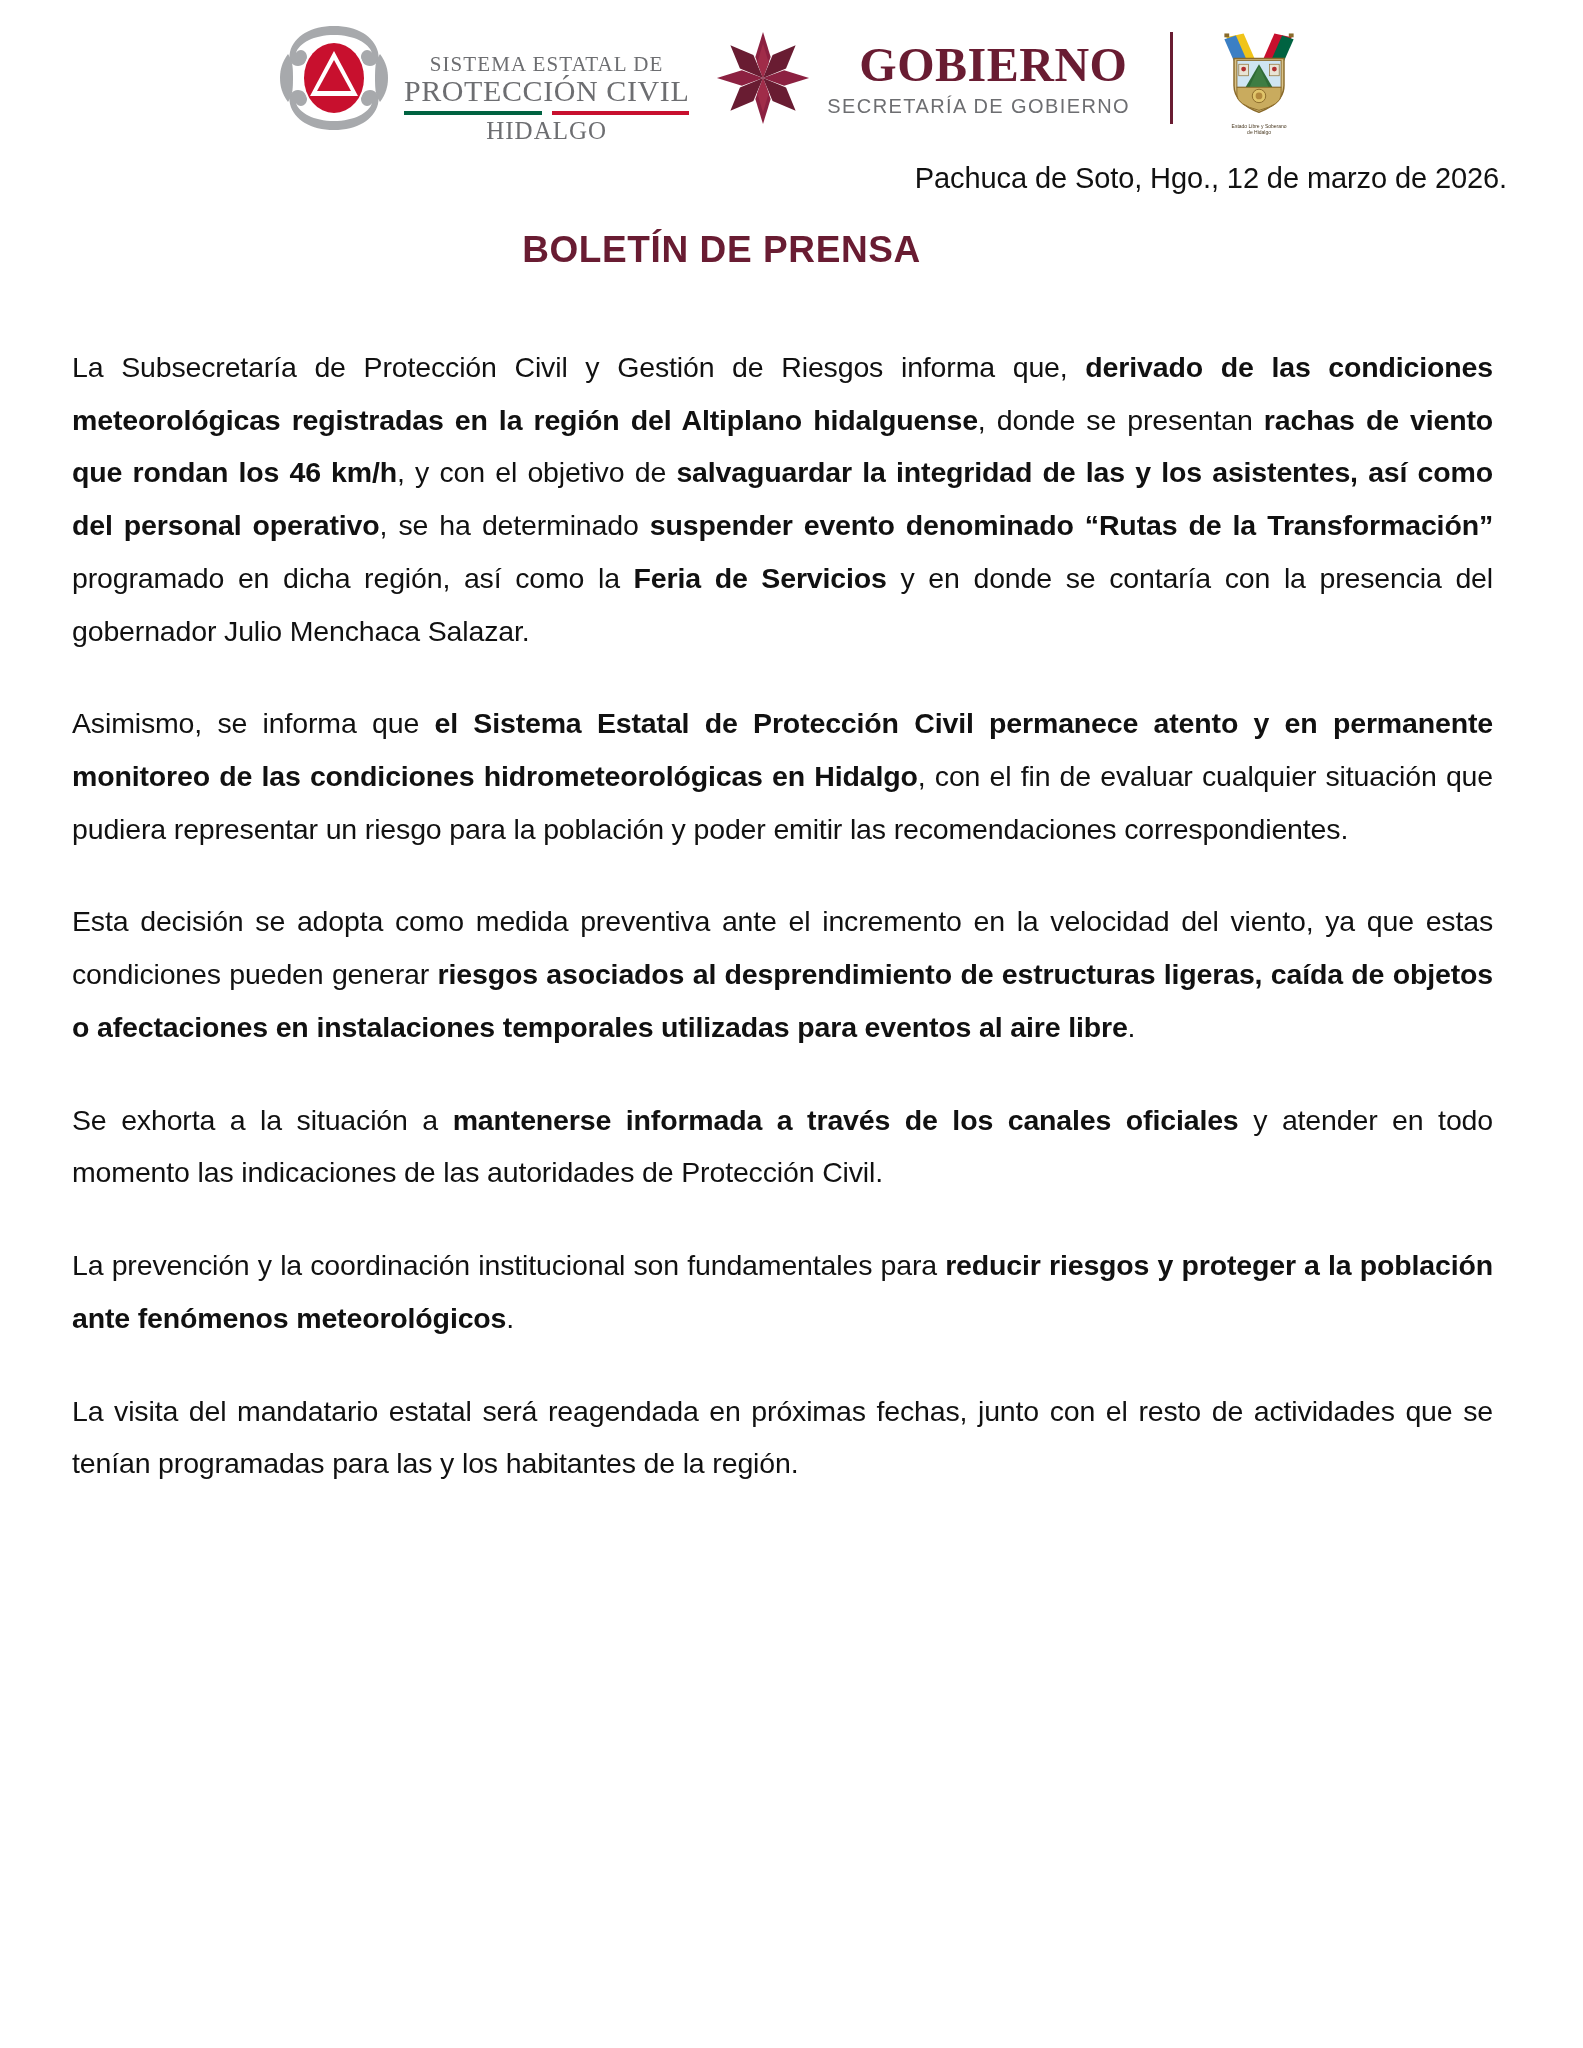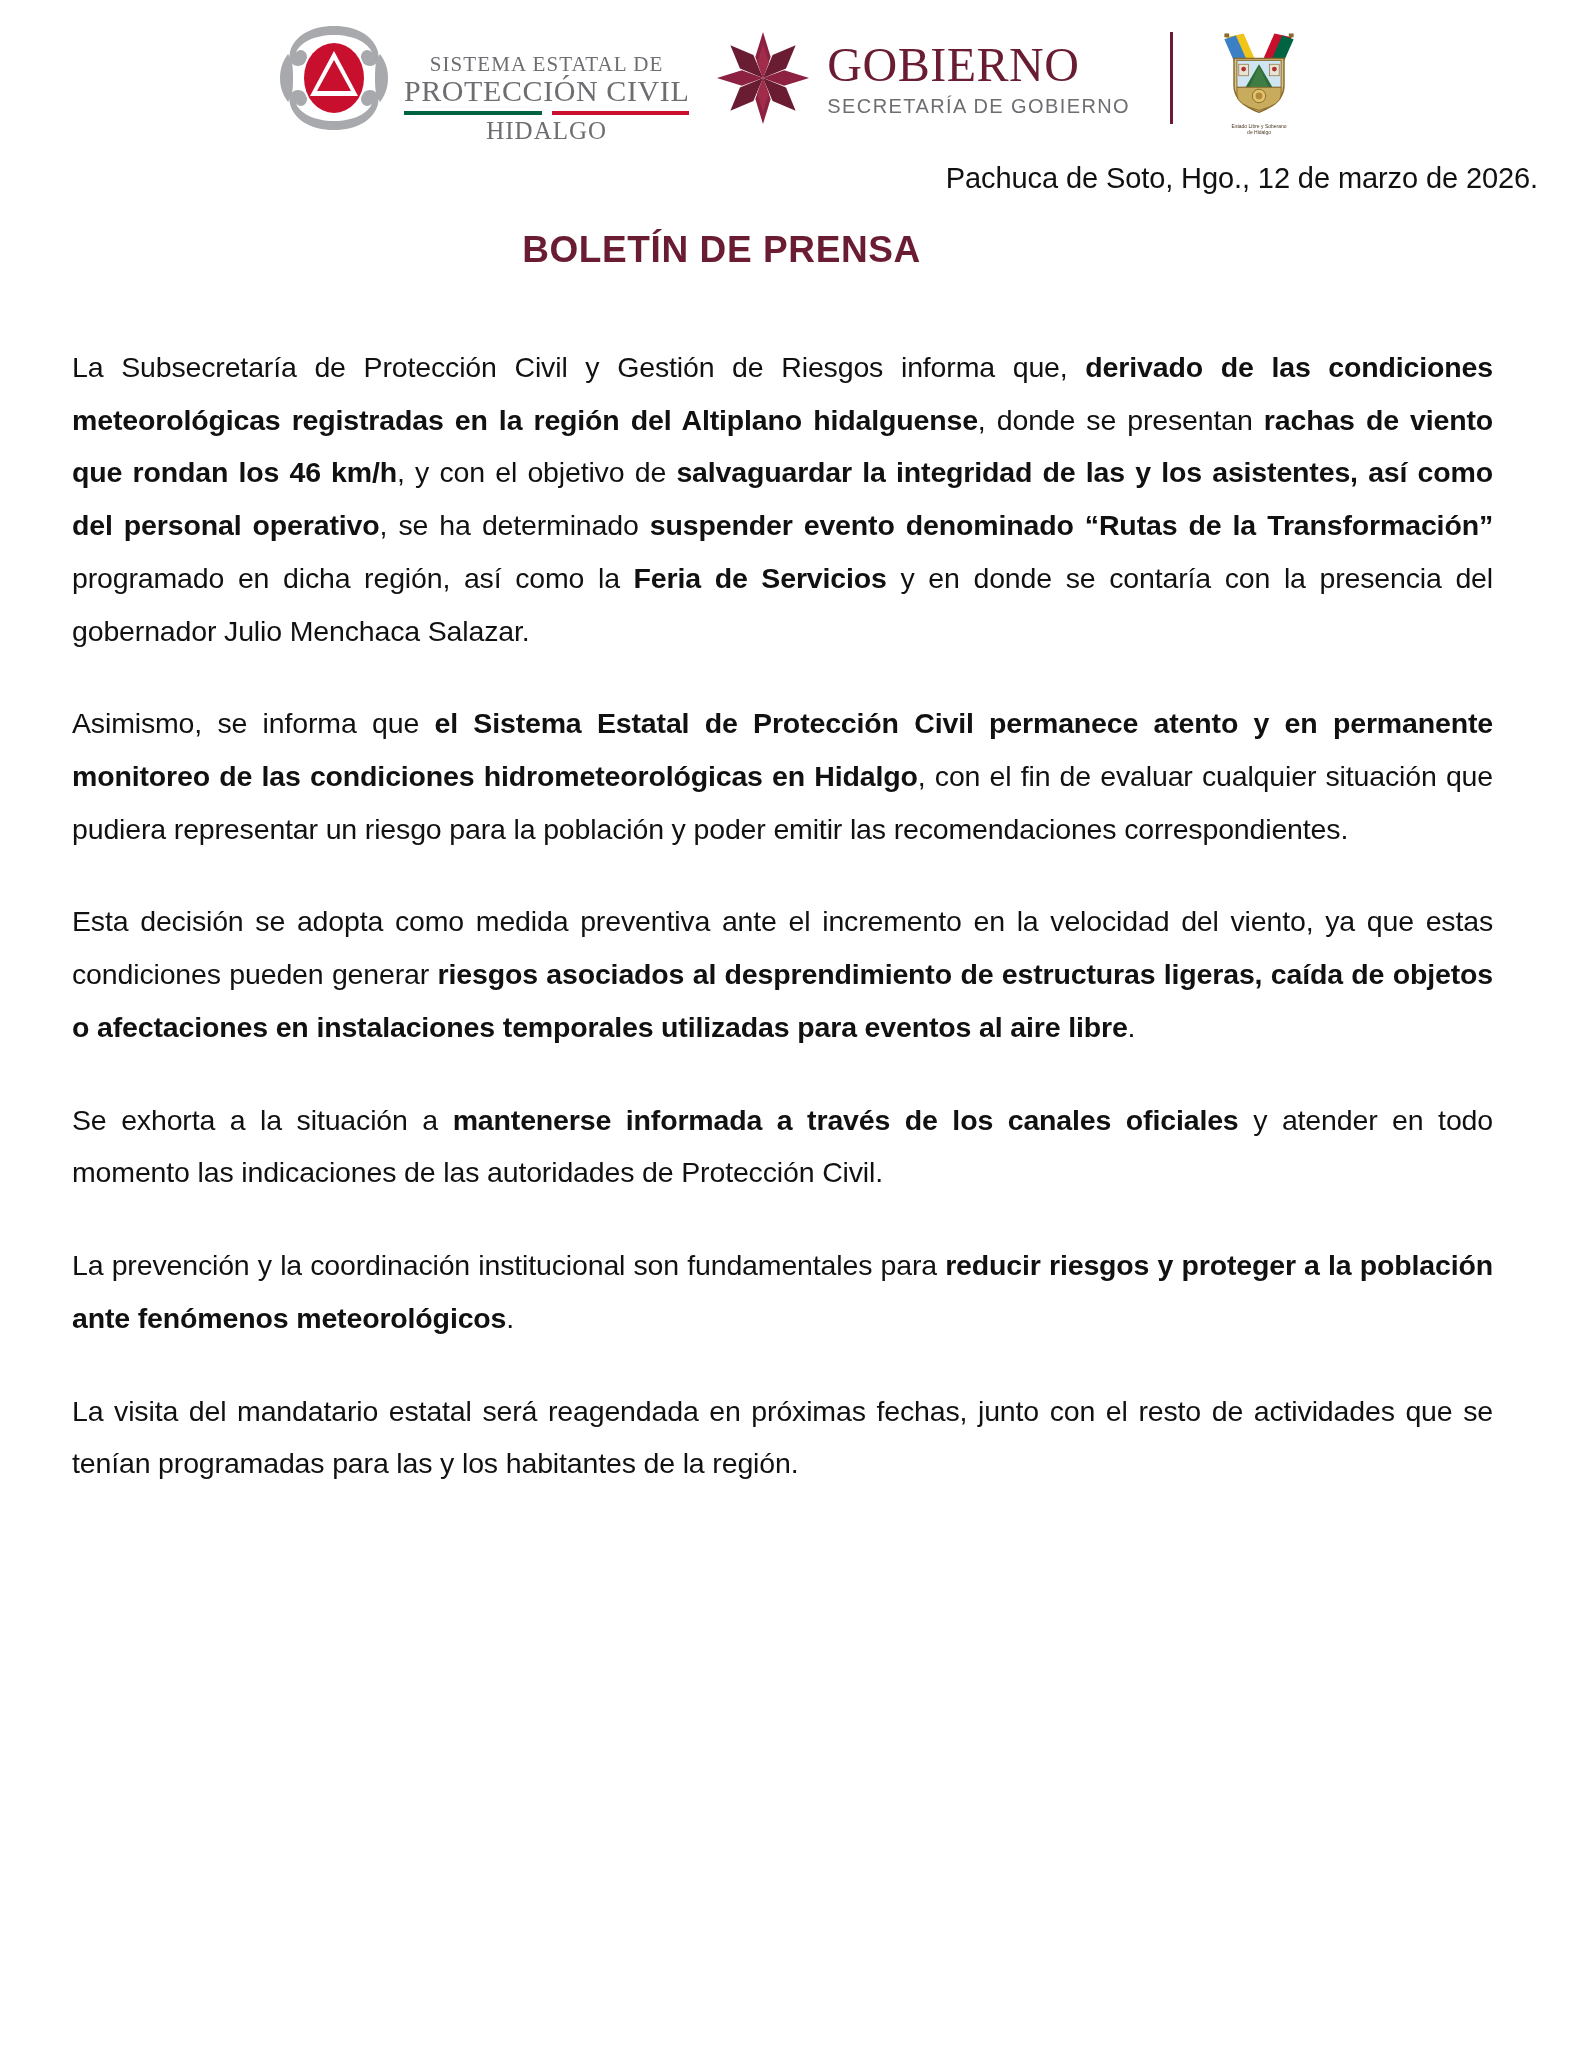--- a/index.html
+++ b/index.html
@@ -84,25 +84,26 @@
   
   .gob-lockup {
     display: flex;
     align-items: center;
     gap: 16px;
   }
   .gob-star { width: 96px; height: 96px; flex: none; }
   .gob-words { display: flex; flex-direction: column; line-height: 1; }
   .gob-title {
     font-family: "Liberation Serif", serif;
-    font-weight: normal;
+    font-weight: bold;
     font-size: 48px;
     letter-spacing: 0.5px;
     color: #691C32;
     white-space: nowrap;
+    margin-left: 32px;
   }
   .gob-sub {
     font-family: "Liberation Sans", sans-serif;
     font-size: 20px;
     letter-spacing: 1.4px;
     color: #6d6e71;
     white-space: nowrap;
     margin-top: 7px;
     text-align: right;
   }
@@ -119,21 +120,21 @@
     text-align: center;
     color: #4a3a22;
     line-height: 1.15;
     font-family: "Liberation Sans", sans-serif;
   }
   .shield-wrap { display: flex; flex-direction: column; align-items: center; }
 
   
   .dateline {
     text-align: right;
-    padding-right: 45px;
+    padding-right: 76px;
     margin-top: 32px;
     font-size: 29px;
     color: #111111;
     letter-spacing: -0.1px;
   }
   .doc-title {
     text-align: center;
     margin-top: 34px;
     font-size: 37px;
     font-weight: bold;

